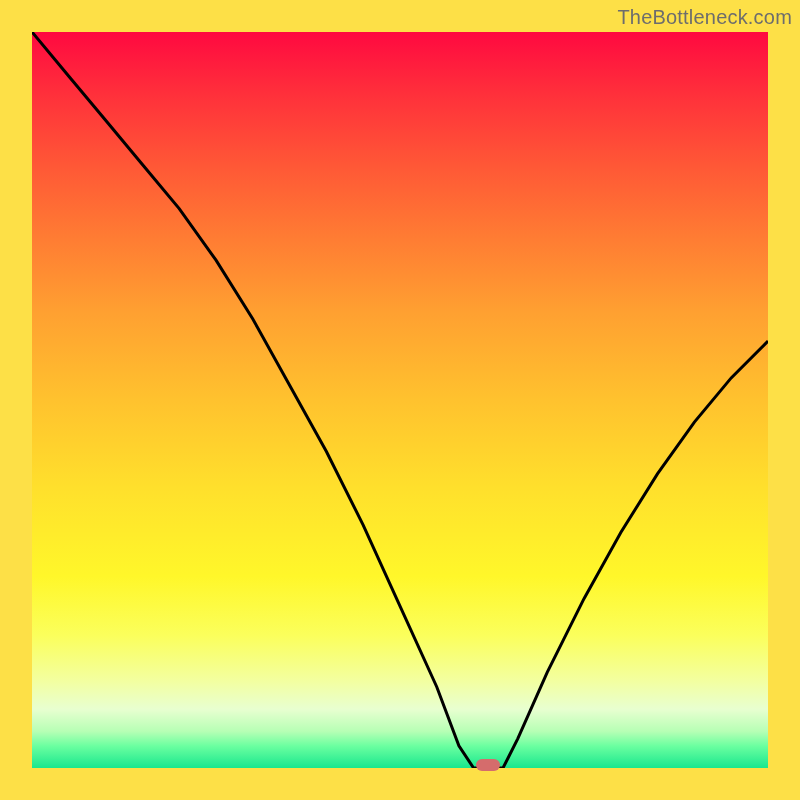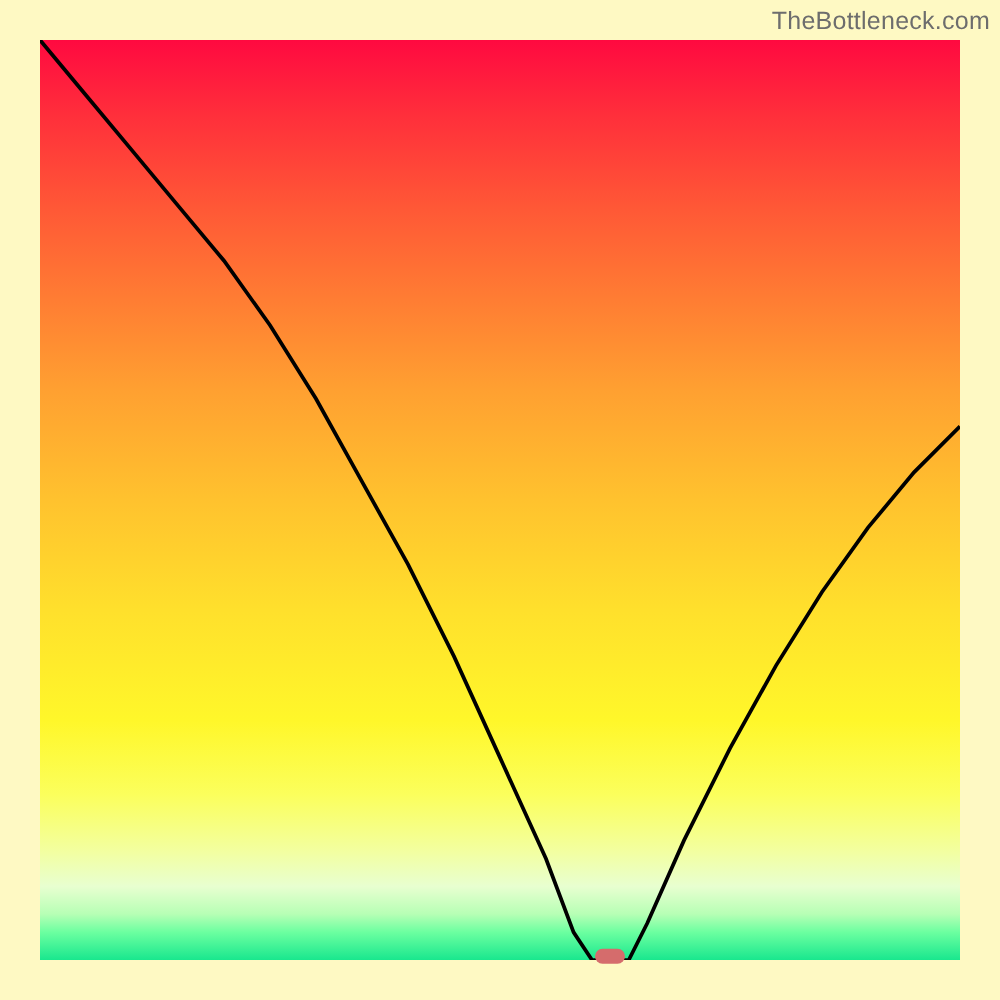--- a/index.html
+++ b/index.html
@@ -8,21 +8,21 @@
     width: 800px;
     height: 800px;
     background: #000;
     font-family: Arial, Helvetica, sans-serif;
     overflow: hidden;
   }
   .frame {
     position: relative;
     width: 800px;
     height: 800px;
-    background: #fef9c3;
+    background: #fde047;
   }
   .plot {
     position: absolute;
     left: 32px;
     top: 32px;
     width: 736px;
     height: 736px;
     background: linear-gradient(to bottom,
       #ff0940 0%,
       #ff2e3b 8%,

